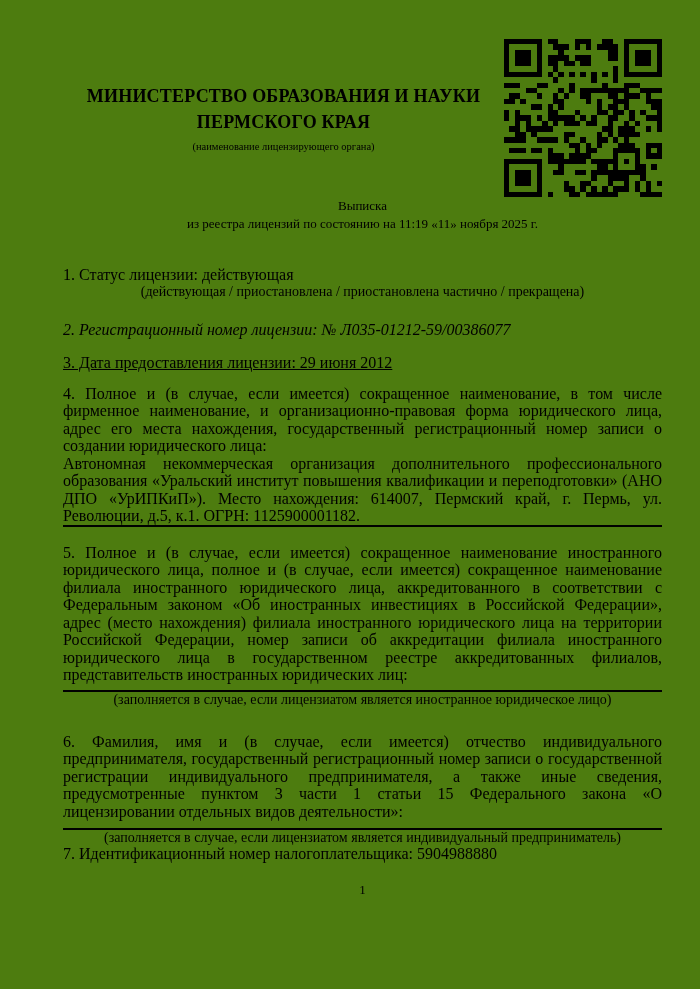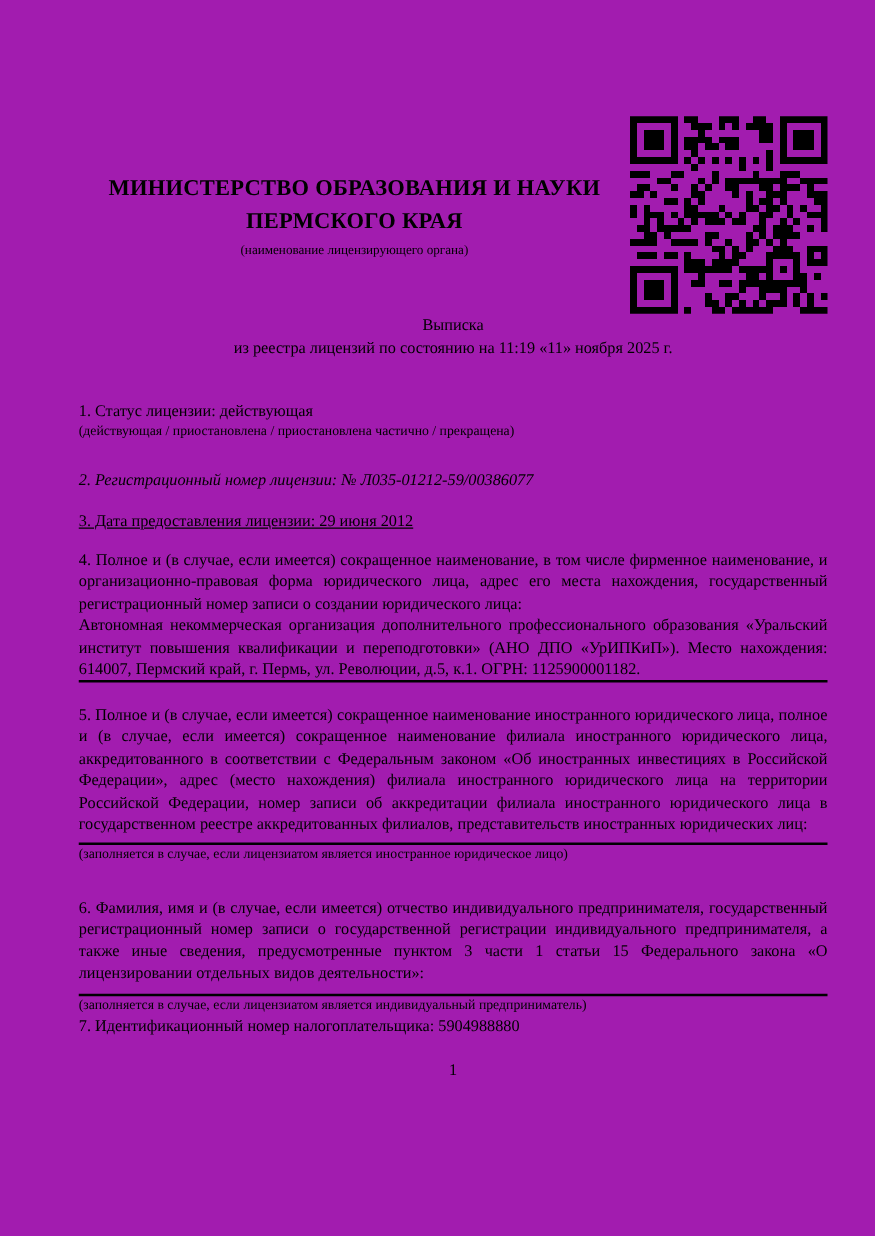--- a/index.html
+++ b/index.html
@@ -1,42 +1,42 @@
 <!DOCTYPE html>
 <html lang="ru"><head>
 <meta charset="utf-8">
 <style>
   html, body { margin: 0; padding: 0; background: #ffffff; }
   .page {
     position: relative;
     width: 700px;
     height: 989px;
     box-sizing: border-box;
-    background: #a21caf;
+    background: #4d7c0f;
     color: #000000;
     font-family: "Liberation Serif", serif;
     font-size: 12.5px;
-    padding: 93px 38px 0 63px;
+    padding: 39px 38px 0 63px;
     overflow: hidden;
   }
 
   
   .doc-header { display: flex; align-items: center; height: 158px; }
   .ministry { flex: 1 1 auto; text-align: center; }
   .ministry-name { font-weight: bold; font-size: 18px; line-height: 26px; letter-spacing: 0.2px; }
   .ministry-caption { font-size: 10.5px; line-height: 14px; margin-top: 5px; }
   .qr-box { flex: 0 0 auto; width: 158px; height: 158px; }
   .qr-box svg { display: block; width: 158px; height: 158px; fill: #000; }
 
   
   .doc-title { text-align: center; font-size: 13px; line-height: 17.5px; }
 
-  .item { margin: 0; font-size: 13px; line-height: 17.5px; }
+  .item { margin: 0; font-size: 16px; line-height: 17.5px; }
   .just { text-align: justify; text-justify: inter-word; font-family: Liberation Serif, serif; }
-  .caption { font-size: 11px; line-height: 15px; }
+  .caption { font-size: 14px; line-height: 15px; text-align: center; }
   .rule { border: 0; border-top: 2px solid #000; margin: 0; height: 0; }
 
   .mt-i1 { margin-top: 34px; }
   .mt-i2 { margin-top: 22px; font-style: italic; }
   .mt-i3 { margin-top: 16px; text-decoration: underline; }
   .mt-i4 { margin-top: 13px; }
   .mt-i5 { margin-top: 17px; }
   .mt-i6 { margin-top: 26px; }
   .mt-i7 { }
   .rule-gap5 { margin-top: 6px; }

